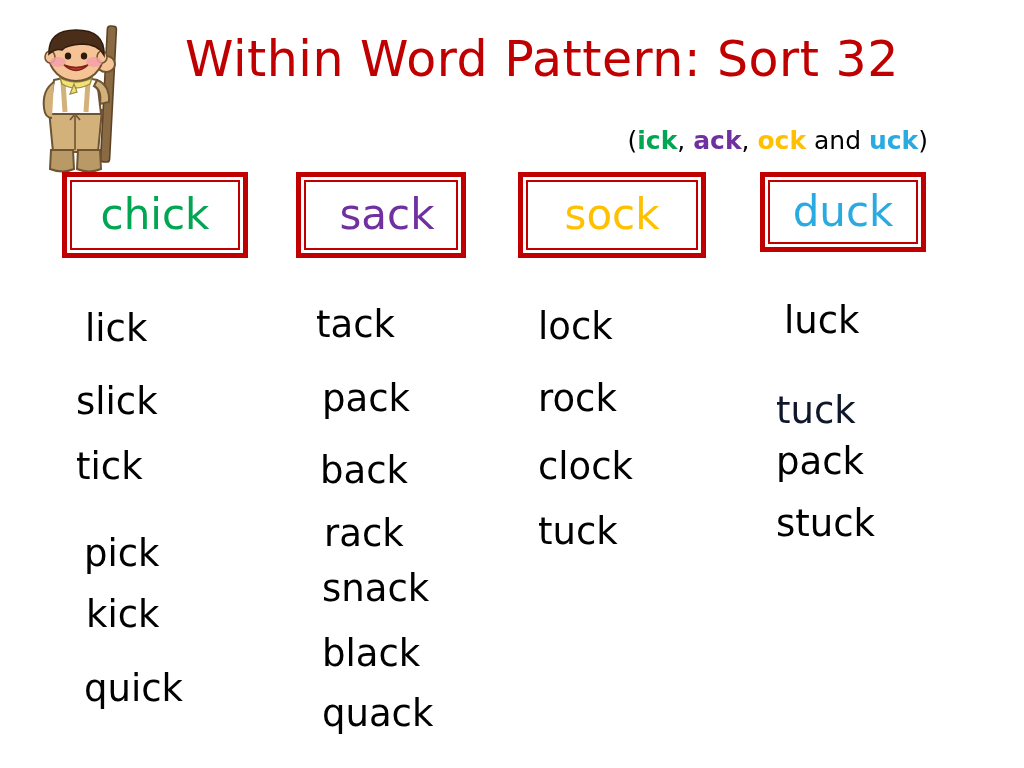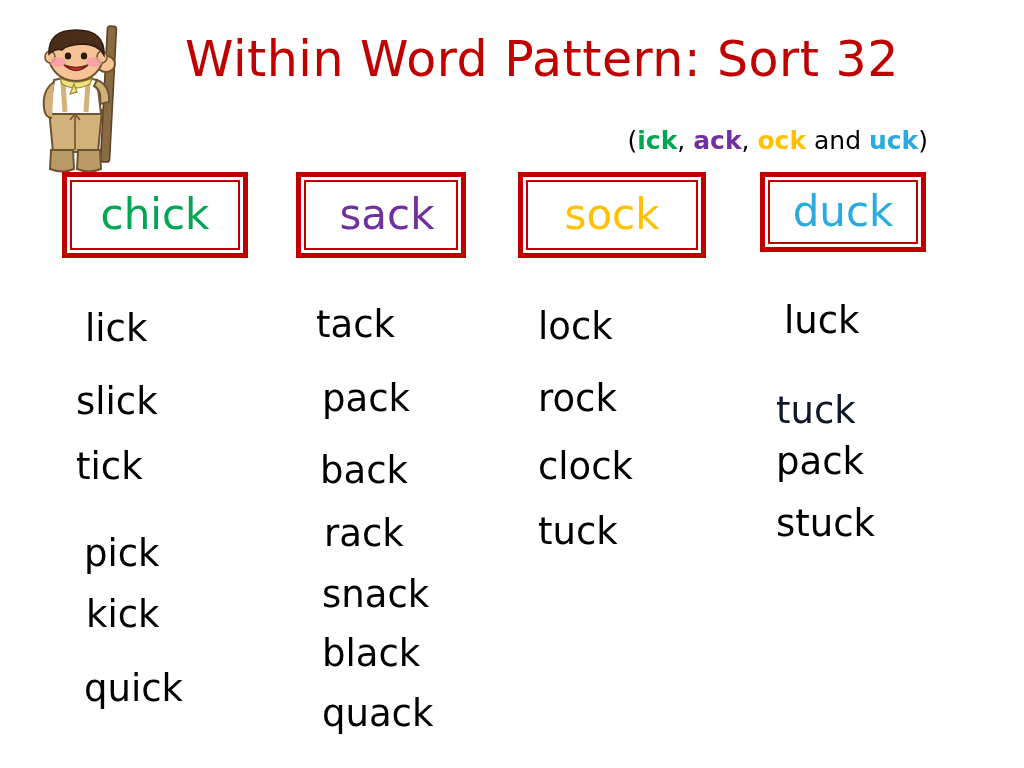--- a/index.html
+++ b/index.html
@@ -172,21 +172,21 @@
     <div class="word" style="left: 85px; top: 310px; color: rgb(0, 0, 0);">lick</div>
     <div class="word" style="left: 76px; top: 383px; color: rgb(0, 0, 0);">slick</div>
     <div class="word" style="left: 76px; top: 448px; color: rgb(0, 0, 0);">tick</div>
     <div class="word" style="left: 84px; top: 523px; color: rgb(0, 0, 0); margin-top: 12px;">pick</div>
     <div class="word" style="left: 86px; top: 596px; color: rgb(0, 0, 0);">kick</div>
     <div class="word" style="left: 84px; top: 670px; color: rgb(0, 0, 0);">quick</div>
     <div class="word" style="left: 316px; top: 306px; color: rgb(0, 0, 0);">tack</div>
     <div class="word" style="left: 322px; top: 380px; color: rgb(0, 0, 0);">pack</div>
     <div class="word" style="left: 320px; top: 452px; color: rgb(0, 0, 0);">back</div>
     <div class="word" style="left: 324px; top: 515px; color: rgb(0, 0, 0);">rack</div>
-    <div class="word" style="left: 322px; top: 570px; color: rgb(0, 0, 0); margin-top: 6px;">snack</div>
+    <div class="word" style="left: 322px; top: 570px; color: rgb(0, 0, 0);">snack</div>
     <div class="word" style="left: 322px; top: 635px; color: rgb(0, 0, 0);">black</div>
     <div class="word" style="left: 322px; top: 695px; color: rgb(0, 0, 0);">quack</div>
     <div class="word" style="left: 538px; top: 308px; color: rgb(0, 0, 0);">lock</div>
     <div class="word" style="left: 538px; top: 380px; color: rgb(0, 0, 0);">rock</div>
     <div class="word" style="left: 538px; top: 448px; color: rgb(0, 0, 0);">clock</div>
     <div class="word" style="left: 538px; top: 513px; color: rgb(0, 0, 0);">tuck</div>
     <div class="word" style="left: 784px; top: 302px; color: rgb(0, 0, 0);">luck</div>
     <div class="word" style="left: 776px; top: 392px; color: #0f172a;">tuck</div>
     <div class="word" style="left: 776px; top: 443px; color: rgb(0, 0, 0);">pack</div>
     <div class="word" style="left: 776px; top: 505px; color: rgb(0, 0, 0);">stuck</div>

